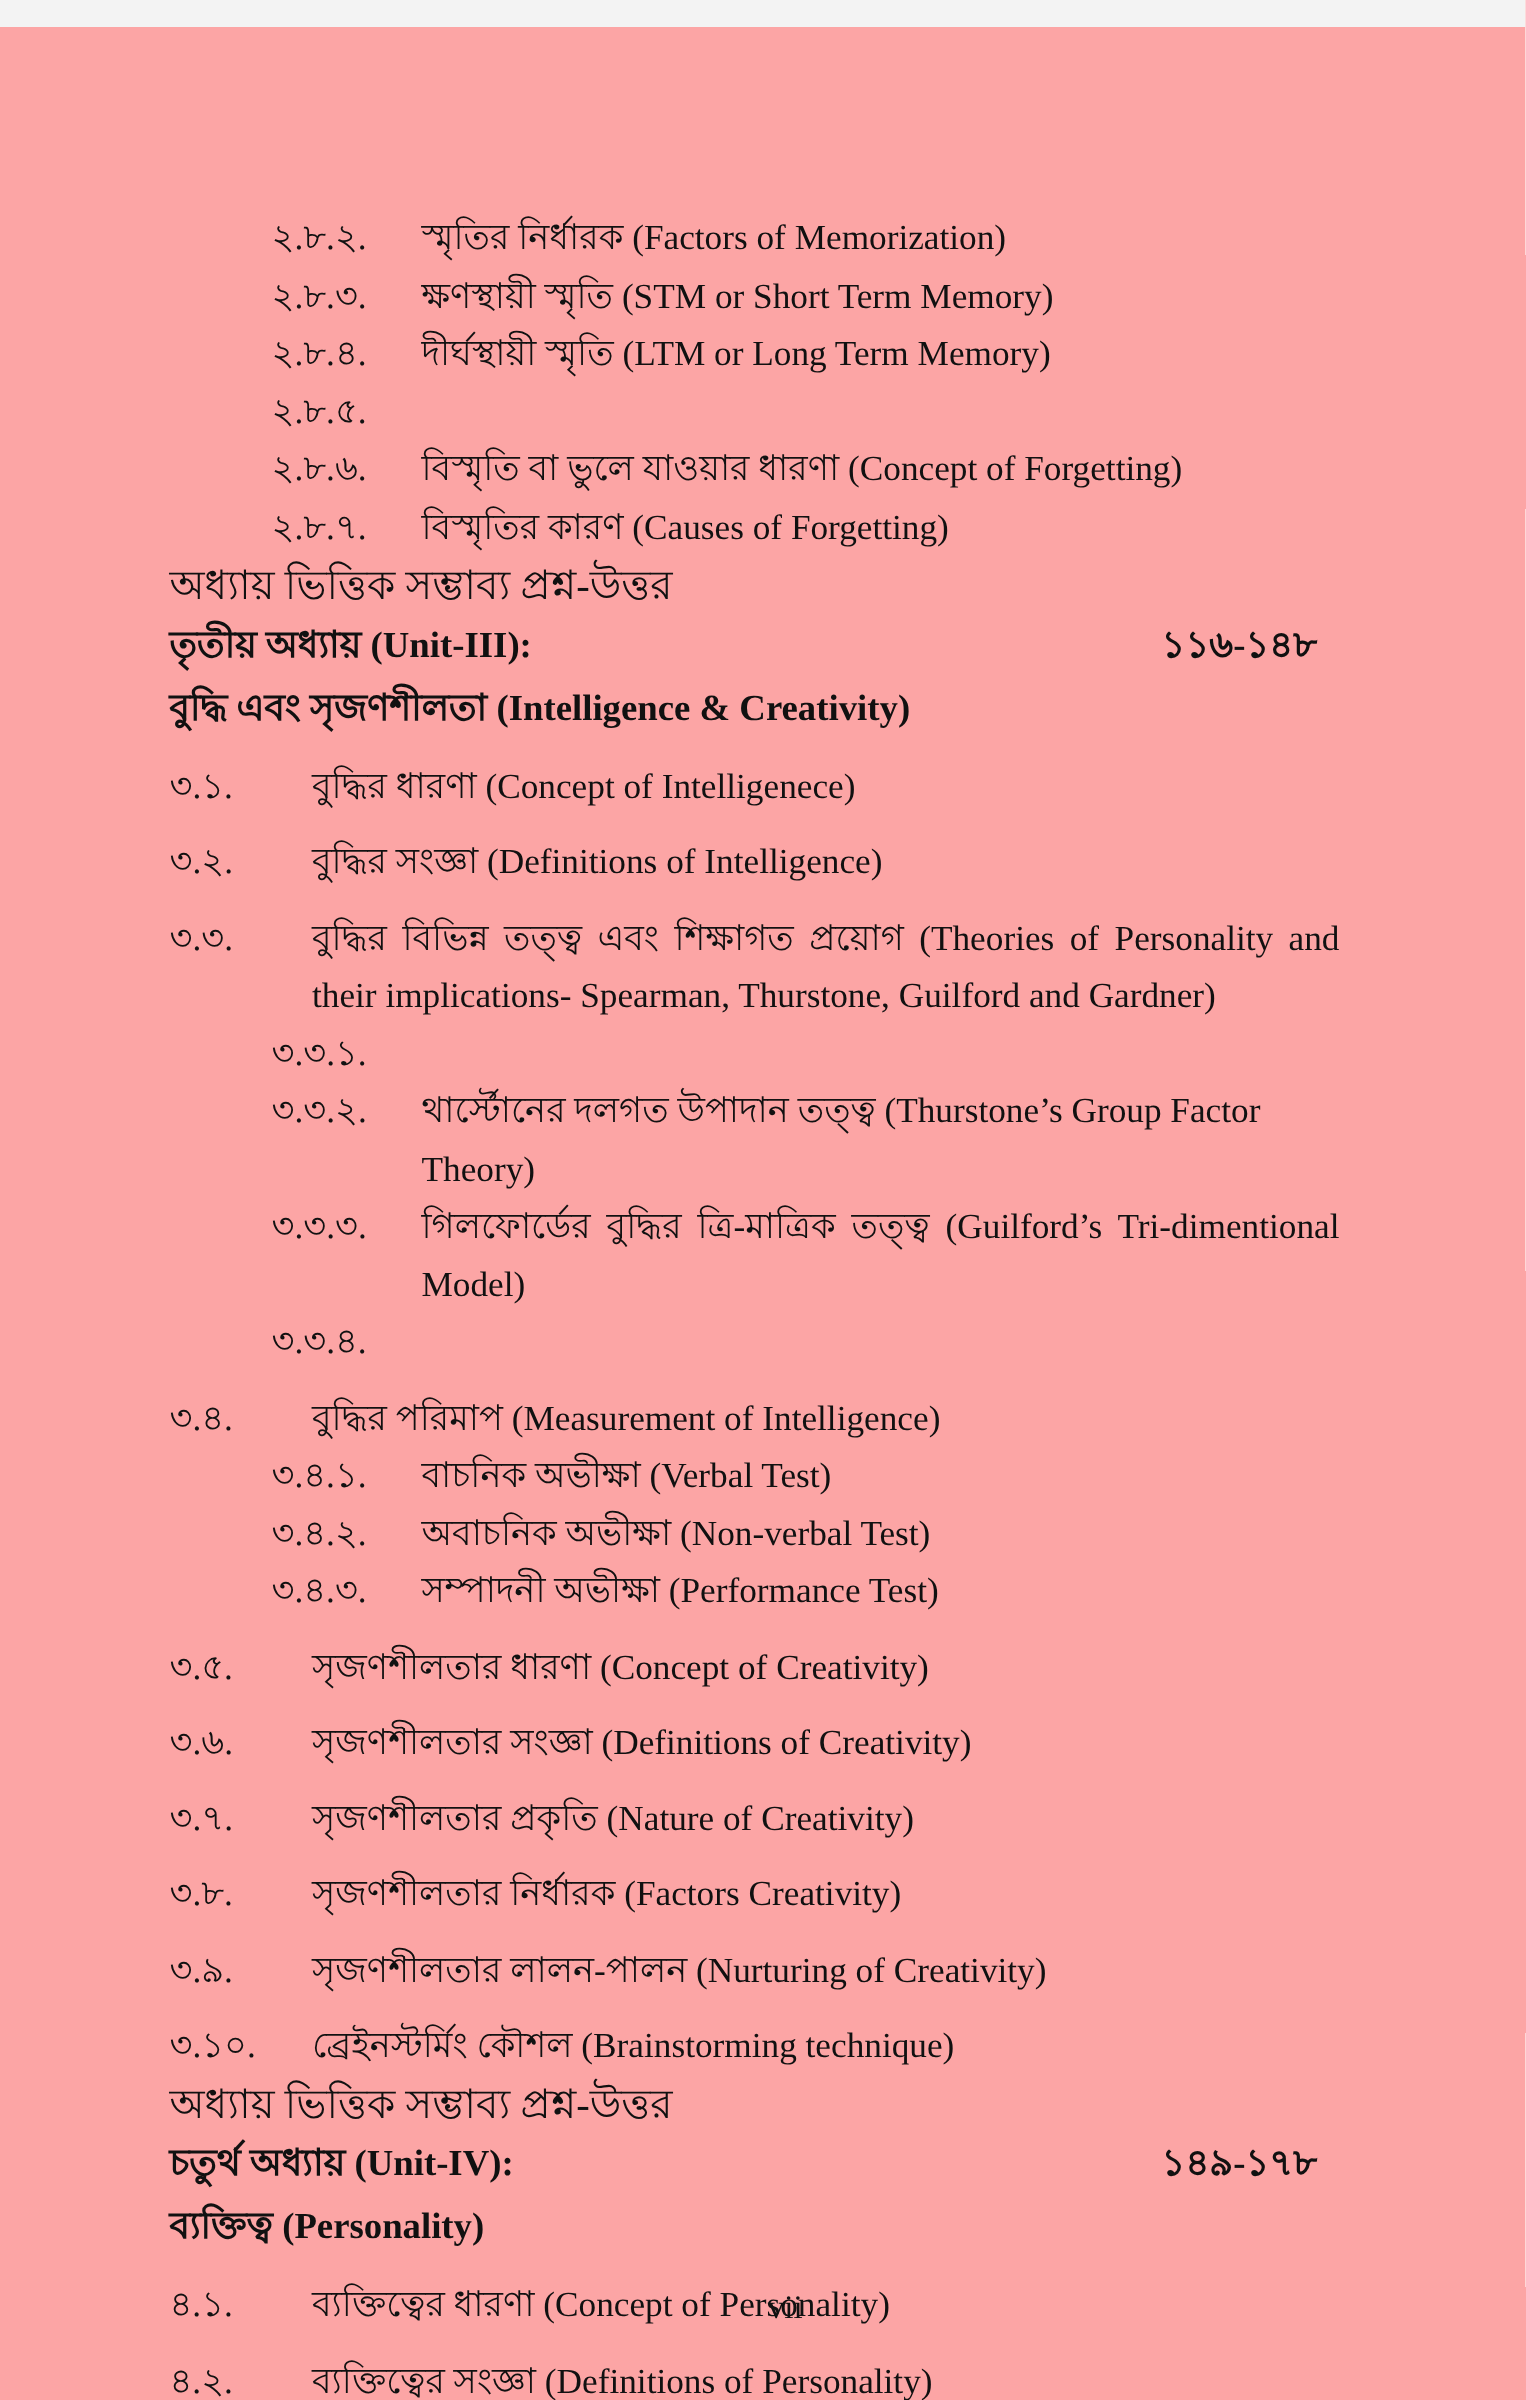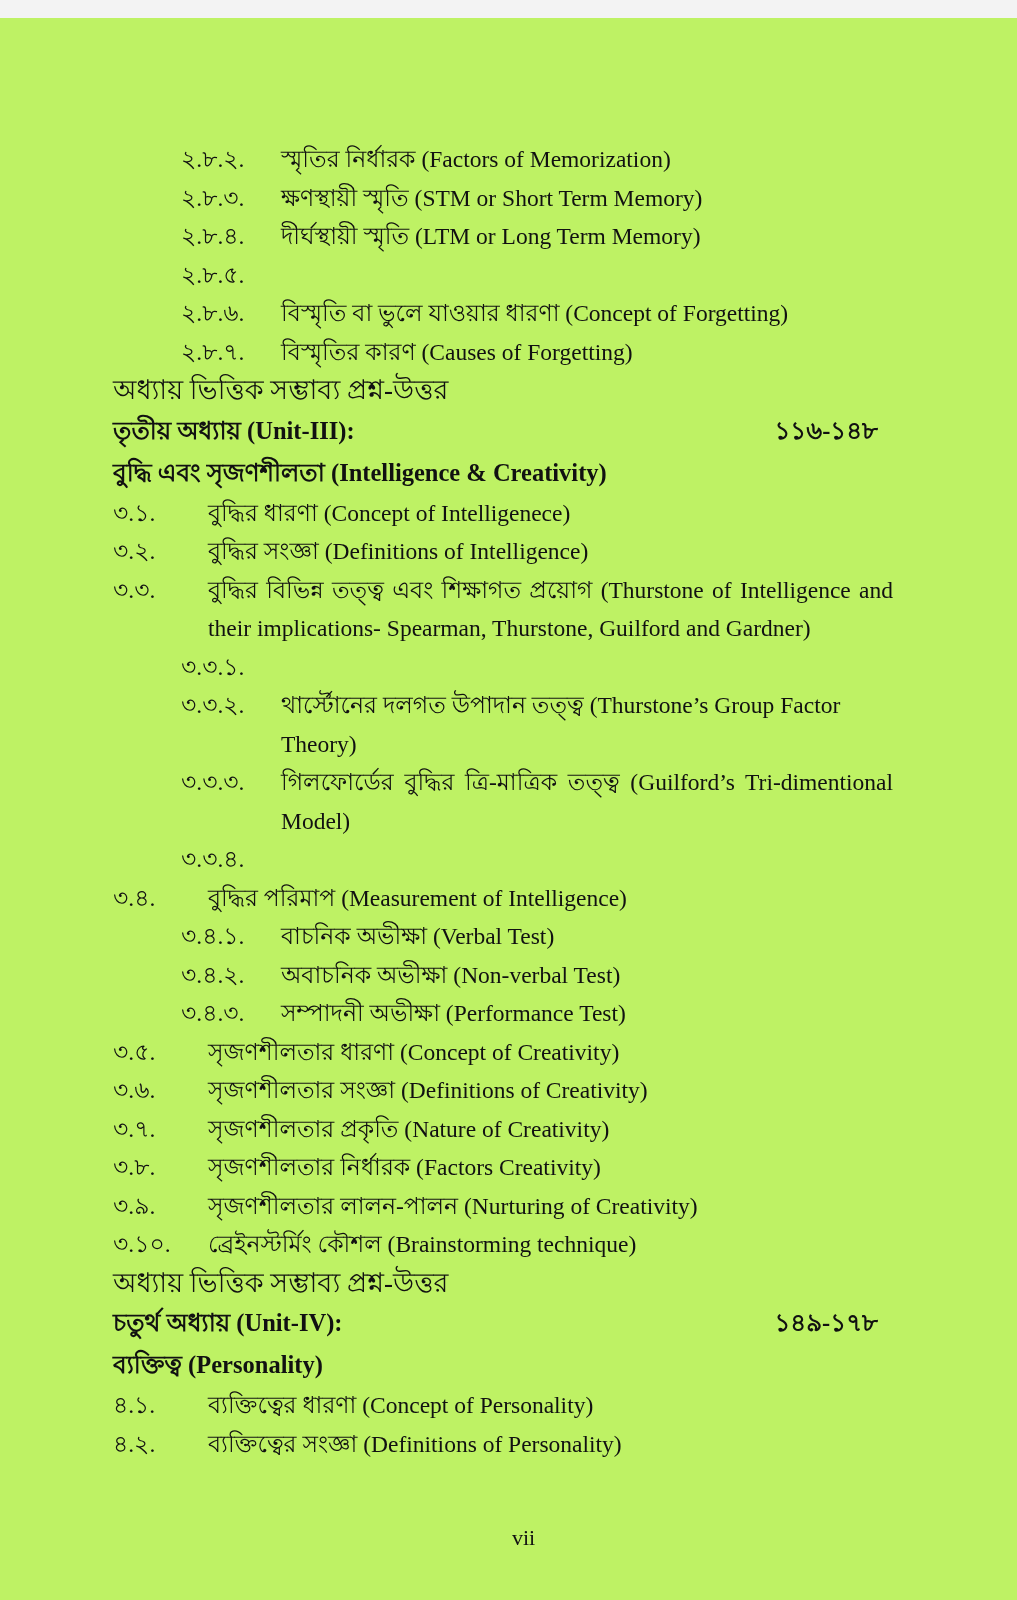--- a/index.html
+++ b/index.html
@@ -4,21 +4,21 @@
 <style>
   html, body {
     margin: 0;
     padding: 0;
     background: #ffffff;
   }
   #page {
     position: relative;
     width: 1017px;
     height: 1600px;
-    background: #bef264;
+    background: #fca5a5;
     overflow: hidden;
     font-family: "Liberation Serif", "DejaVu Serif", serif;
     color: #111111;
   }
   #topbar {
     position: absolute;
     top: 0; left: 0;
     width: 1017px;
     height: 18px;
     background: #f3f3f3;
@@ -47,21 +47,21 @@
     text-align: justify;
     text-justify: inter-word;
     hyphens: none;
   }
   .txt.nowrapjust {
     text-align: left;
   }
 
   
   .lvl2 > .num { width: 95px; }
-  .lvl2 { padding-left: 0px; }
+  .lvl2 { padding-left: 0px; margin-top: 12px; }
 
   .lvl3 > .num { width: 100px; }
   .lvl3 { padding-left: 68px; }
 
   
   .plain {
     font-size: 27px;
     line-height: 38.5px;
   }
 
@@ -144,21 +144,21 @@
       <span class="txt nowrapjust">বুদ্ধির ধারণা (Concept of Intelligenece)</span>
     </div>
 
     <div class="row lvl2">
       <span class="num">৩.২.</span>
       <span class="txt nowrapjust">বুদ্ধির সংজ্ঞা (Definitions of Intelligence)</span>
     </div>
 
     <div class="row lvl2">
       <span class="num">৩.৩.</span>
-      <span class="txt">বুদ্ধির বিভিন্ন তত্ত্ব এবং শিক্ষাগত প্রয়োগ (Thurstone of Intelligence and their implications- Spearman, Thurstone, Guilford and Gardner)</span>
+      <span class="txt">বুদ্ধির বিভিন্ন তত্ত্ব এবং শিক্ষাগত প্রয়োগ (Theories of Personality and their implications- Spearman, Thurstone, Guilford and Gardner)</span>
     </div>
 
     <div class="row lvl3">
       <span class="num">৩.৩.১.</span>
     </div>
     <div class="row lvl3">
       <span class="num">৩.৩.২.</span>
       <span class="txt nowrapjust">থার্স্টোনের দলগত উপাদান তত্ত্ব (Thurstone’s Group Factor Theory)</span>
     </div>
     <div class="row lvl3">

